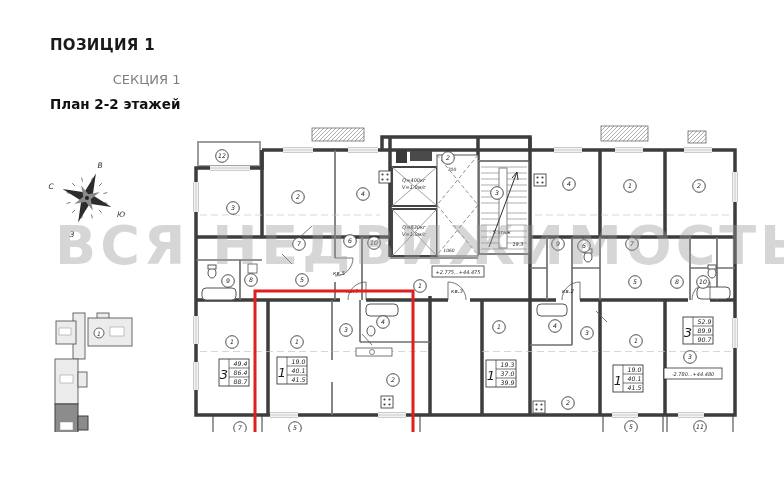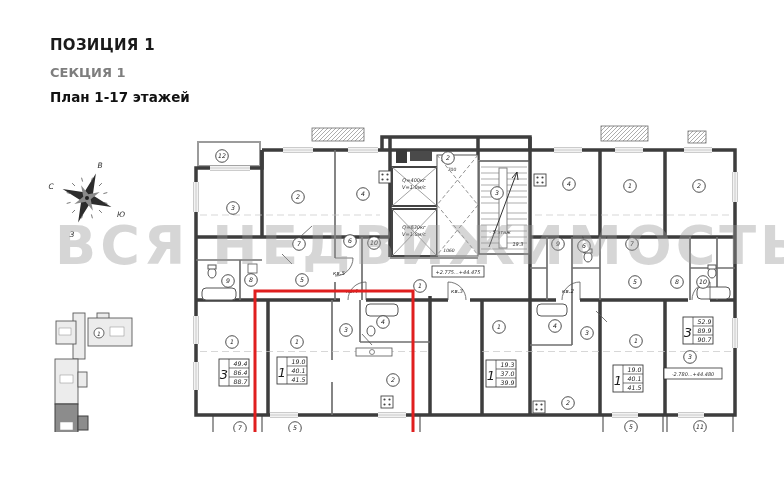--- a/index.html
+++ b/index.html
@@ -1,37 +1,37 @@
 <!DOCTYPE html>
 <html><head>
 <meta charset="utf-8">
 <style>
   html,body{margin:0;padding:0;background:#fff;}
   .page{position:relative;width:784px;height:432px;background:#fff;overflow:hidden;
         font-family:"DejaVu Sans",sans-serif;}
   .hdr{position:absolute;left:50px;top:36px;z-index:6;}
   .hdr .t1{font-size:15px;font-weight:bold;color:#1a1a1a;letter-spacing:.3px;}
-  .hdr .t2{font-size:13px;font-weight:bold;color:#7e7e7e;margin-top:11px;}
+  .hdr .t2{font-size:13px;font-weight:normal;color:#7e7e7e;margin-top:18px;text-align:right;}
   .hdr .t3{font-size:13.5px;font-weight:bold;color:#111;margin-top:9px;}
   .wm{position:absolute;left:55px;top:214px;z-index:5;pointer-events:none;
       font-size:54px;font-weight:bold;color:#9a9a9a;opacity:.40;
       letter-spacing:4px;white-space:nowrap;}
   svg.plan{position:absolute;left:0;top:0;z-index:1;}
   svg text{font-family:"DejaVu Sans",sans-serif;}
   .it{font-style:italic;fill:#2e2e2e;}
 </style>
 </head>
 <body>
 
 <div class="page">
 
   <div class="hdr">
     <div class="t1">ПОЗИЦИЯ 1</div>
     <div class="t2">СЕКЦИЯ 1</div>
-    <div class="t3">План 1-17 этажей</div>
+    <div class="t3">План 2-2 этажей</div>
   </div>
 
   <svg class="plan" id="plan-svg" width="784" height="500" viewBox="0 0 784 500">
     <defs>
       <pattern id="hatch" width="4" height="4" patternUnits="userSpaceOnUse">
         <path d="M0,4 L4,0" stroke="#8a8a8a" stroke-width="0.7"></path>
       </pattern>
     </defs>
 
     <g fill="none" stroke="#9b9b9b" stroke-width="2">

